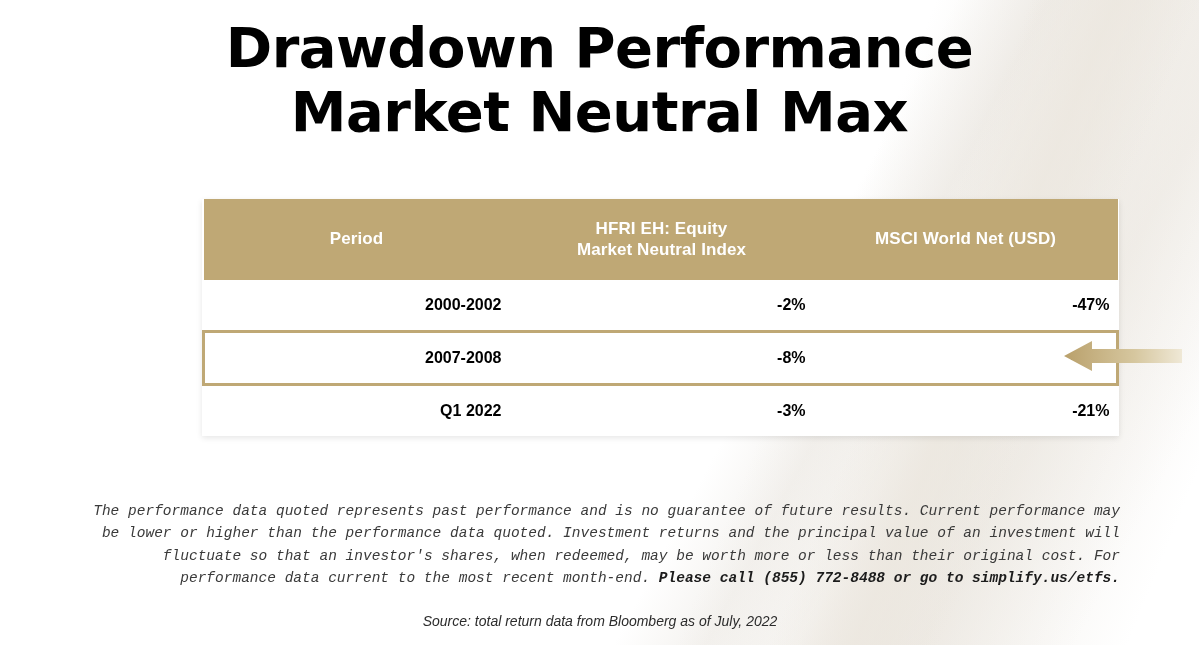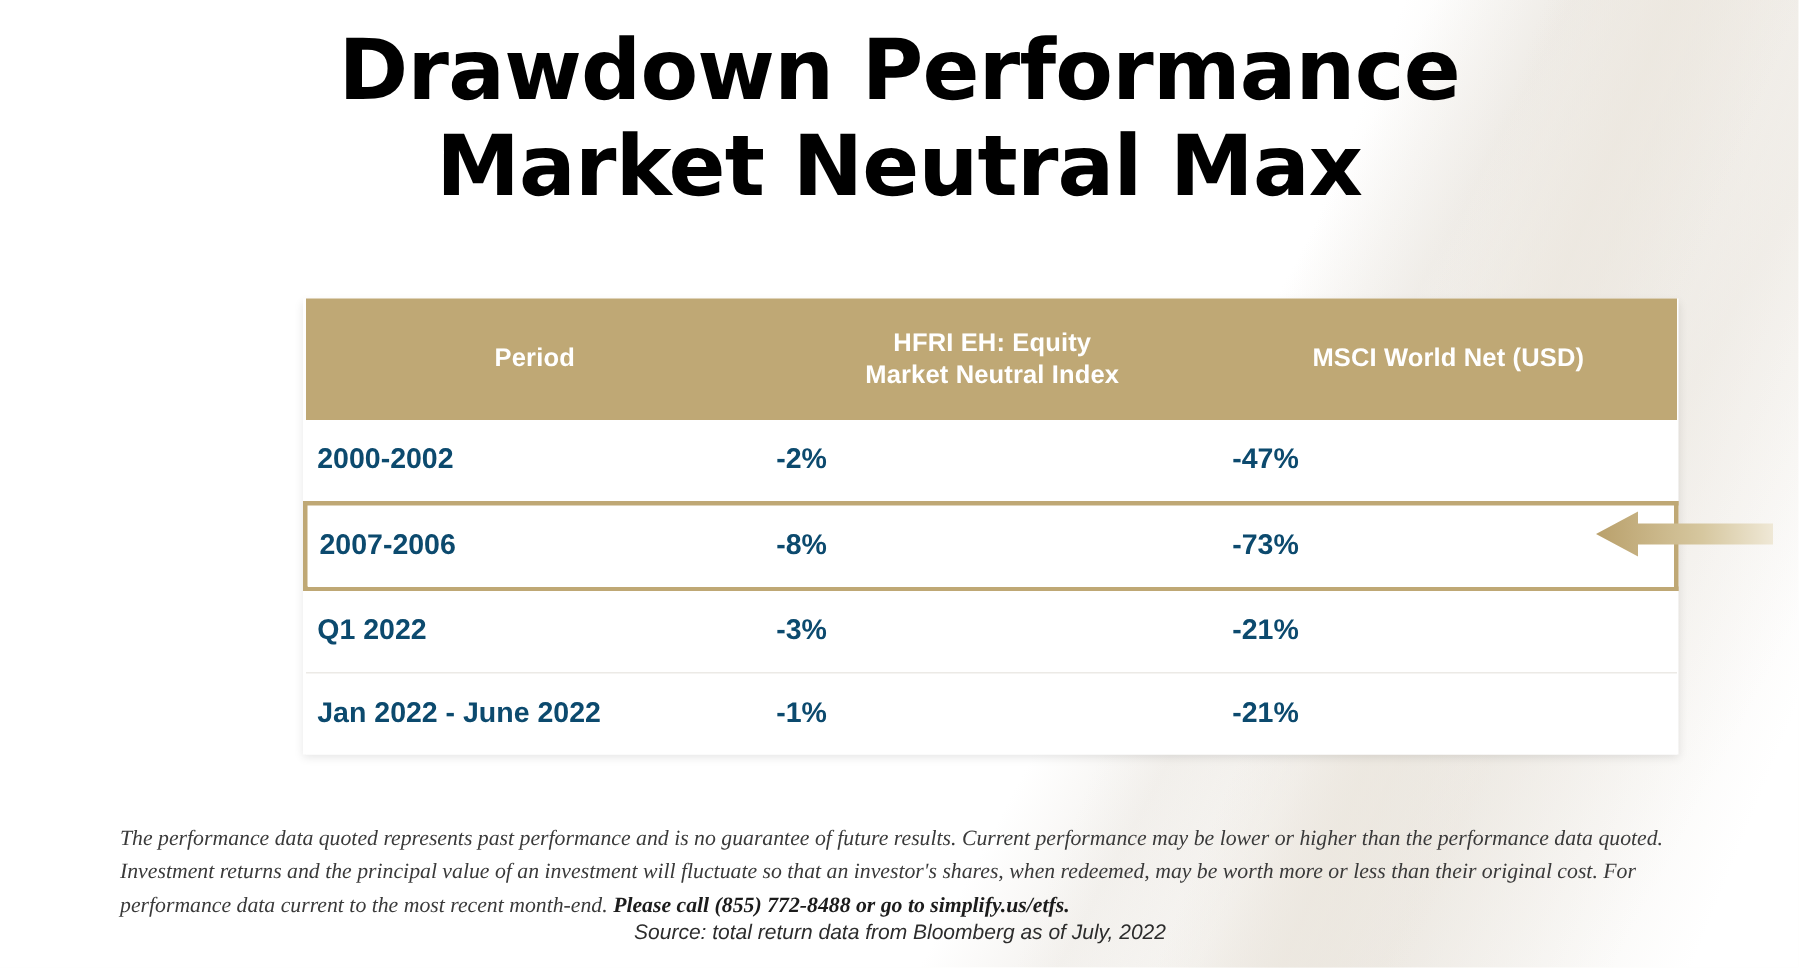--- a/index.html
+++ b/index.html
@@ -80,24 +80,24 @@
     font-weight: 600;
     padding: 20px 8px;
     text-align: center;
     line-height: 1.22;
     letter-spacing: 0.1px;
   }
   table.perf th.period-col { width: 290px; }
   table.perf th.hfri-col { width: 288px; }
   table.perf th.msci-col { width: 288px; }
   table.perf td {
-    font-size: 19px;
+    font-size: 16px;
     font-weight: 700;
-    color: #0c4a6e;
-    text-align: left;
+    color: #000000;
+    text-align: right;
     padding: 16px 8px;
     background: #ffffff;
     border-bottom: 1px solid #eceae6;
   }
   table.perf tr.highlight td {
     border-top: 3px solid #bfa875;
     border-bottom: 3px solid #bfa875;
     position: relative;
   }
   table.perf tr.highlight td:first-child { border-left: 3px solid #bfa875; }
@@ -108,28 +108,28 @@
     position: absolute;
     left: 1064px;
     top: 338px;
     width: 118px;
     height: 36px;
   }
 
   .disclaimer {
     position: absolute;
     left: 80px;
-    top: 548px;
+    top: 500px;
     width: 1040px;
-    text-align: left;
+    text-align: right;
     font-style: italic;
     font-size: 14.5px;
     line-height: 1.55;
     color: #3a3a3a;
-    font-family: Liberation Serif, serif;
+    font-family: Liberation Mono, monospace;
   }
   .disclaimer b {
     font-weight: 700;
     font-style: italic;
     color: #1c1c1c;
   }
   .source {
     position: absolute;
     left: 80px;
     top: 613px;
@@ -164,32 +164,27 @@
           <th class="msci-col">MSCI World Net (USD)</th>
         </tr>
       </thead>
       <tbody>
         <tr>
           <td>2000-2002</td>
           <td>-2%</td>
           <td>-47%</td>
         </tr>
         <tr class="highlight">
-          <td>2007-2006</td>
+          <td>2007-2008</td>
           <td>-8%</td>
           <td>-73%</td>
         </tr>
         <tr>
           <td>Q1 2022</td>
           <td>-3%</td>
-          <td>-21%</td>
-        </tr>
-        <tr>
-          <td>Jan 2022 - June 2022</td>
-          <td>-1%</td>
           <td>-21%</td>
         </tr>
       </tbody>
     </table>
   </div>
 
   <svg class="arrow" viewBox="0 0 118 36">
     <defs>
       <linearGradient id="arrowgrad" x1="0" y1="0" x2="1" y2="0">
         <stop offset="0%" stop-color="#b9a06b"></stop>

